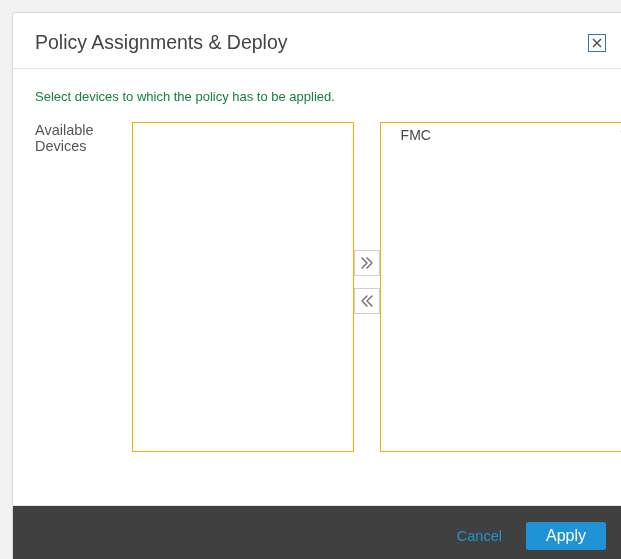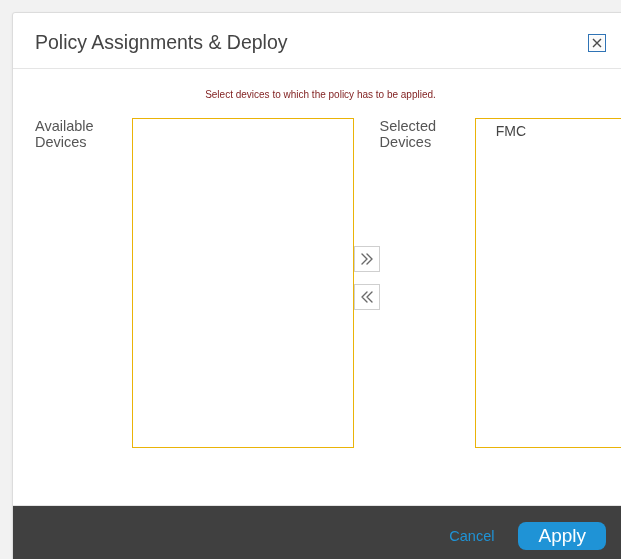--- a/index.html
+++ b/index.html
@@ -47,24 +47,23 @@
   }
   .close-btn svg { width: 10px; height: 10px; display:block; }
 
   .body {
     padding: 14px 22px 0 22px;
     flex: 1 1 auto;
     display: flex;
     flex-direction: column;
   }
   .instruction {
-    font-size: 10px;
-    color: #7f1d1d;
+    font-size: 13px;
+    color: #15803d;
     margin: 6px 0 18px 0;
-    text-align: center;
   }
   .cols {
     display: flex;
     align-items: flex-start;
     position: relative;
     height: 352px;
   }
   .panel-wrap {
     display: flex;
     flex-direction: row;
@@ -129,22 +128,22 @@
     background: transparent;
     border: none;
     font-size: 14.5px;
     cursor: pointer;
     padding: 6px 4px;
   }
   .btn-apply {
     background: #1f93d6;
     color: #fff;
     border: none;
-    border-radius: 8px;
-    font-size: 19px;
+    border-radius: 3px;
+    font-size: 16px;
     padding: 0 20px;
     cursor: pointer;
   }
 </style>
 </head>
 <body>
 
 <div class="dialog">
 
   <div class="header">
@@ -173,21 +172,20 @@
           </svg>
         </div>
         <div class="xfer-btn">
           <svg viewBox="0 0 14 14">
             <path d="M12 2 L7 7 L12 12 M7 2 L2 7 L7 12" stroke="#6a6a6a" stroke-width="1.4" fill="none" stroke-linecap="round" stroke-linejoin="round"></path>
           </svg>
         </div>
       </div>
 
       <div class="panel-wrap">
-        <div class="panel-label">Selected Devices</div>
         <div class="listbox" id="selected-list">
             <div class="item">
               <span>FMC</span>
               <svg class="trash" viewBox="0 0 12 14">
                 <path d="M1 3.2 H11 M4.3 1.2 H7.7 V3.2 H4.3 Z M2.3 3.2 L3 13 H9 L9.7 3.2" stroke="#555" stroke-width="1.1" fill="none" stroke-linejoin="round"></path>
               </svg>
             </div>
           </div>
       </div>
 

